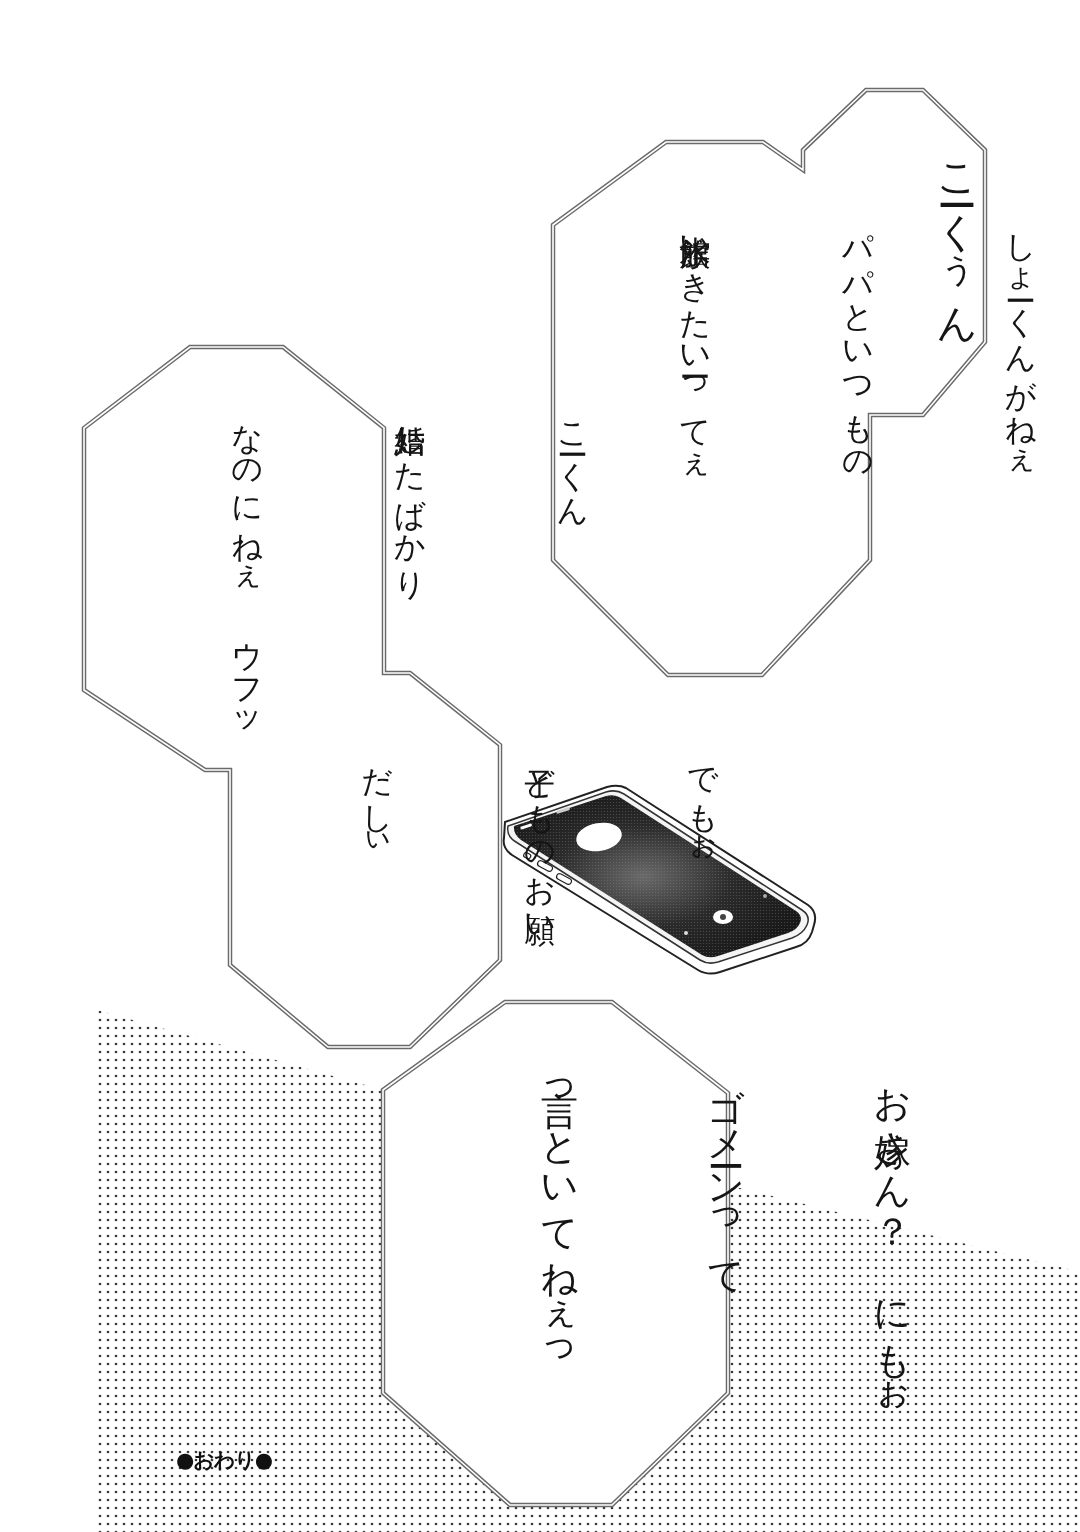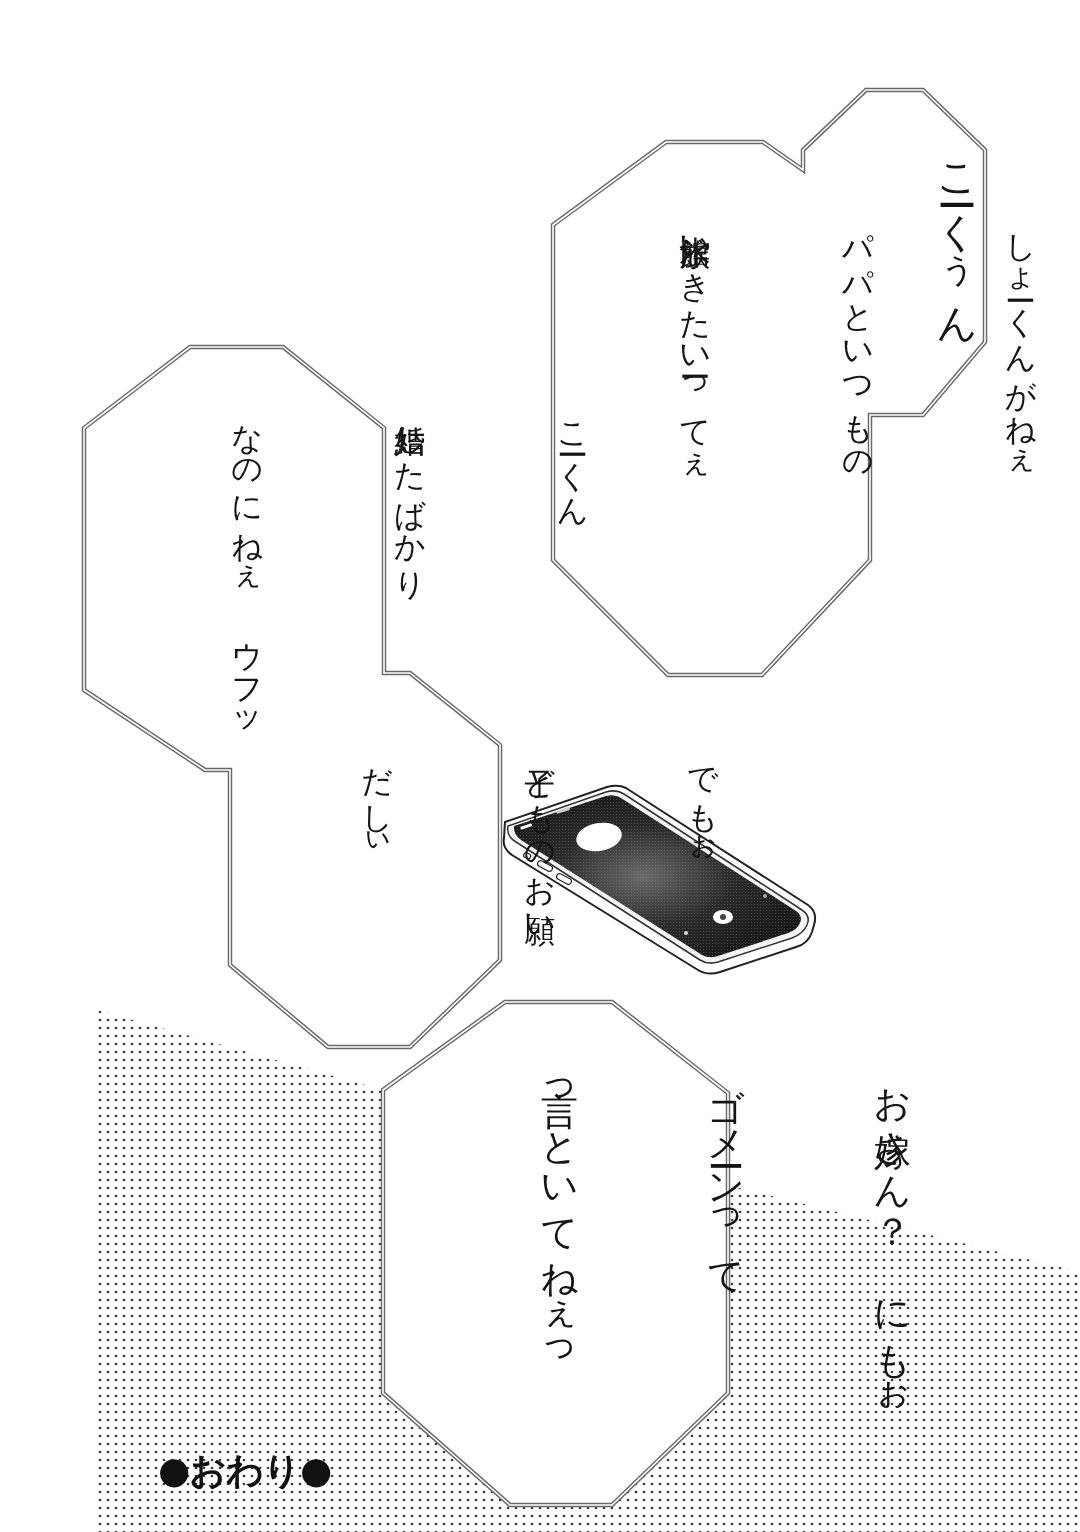--- a/index.html
+++ b/index.html
@@ -27,25 +27,25 @@
     white-space: pre;
     line-height: 1.42;
     letter-spacing: 1px;
     color: #151515;
   }
   .vtext .col {
     display: block;
   }
   .ending {
     position: absolute;
-    left: 158px;
+    left: 176px;
     top: 1446px;
     font-family: "DejaVu Sans", sans-serif;
     font-weight: bold;
-    font-size: 37px;
+    font-size: 21px;
     letter-spacing: -1px;
     color: #111;
     background: rgba(255,255,255,0.0);
   }
 </style>
 </head>
 <body>
 
 <svg class="layer" width="1080" height="1532" viewBox="0 0 1080 1532">
   <defs>

